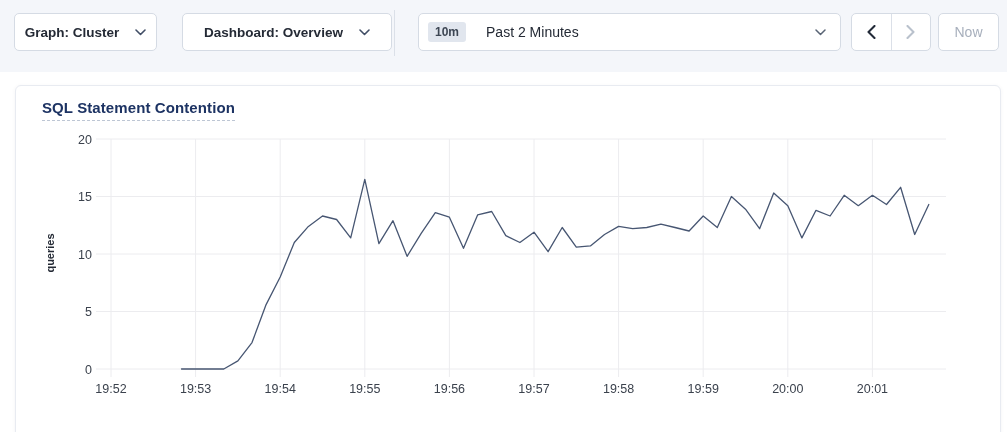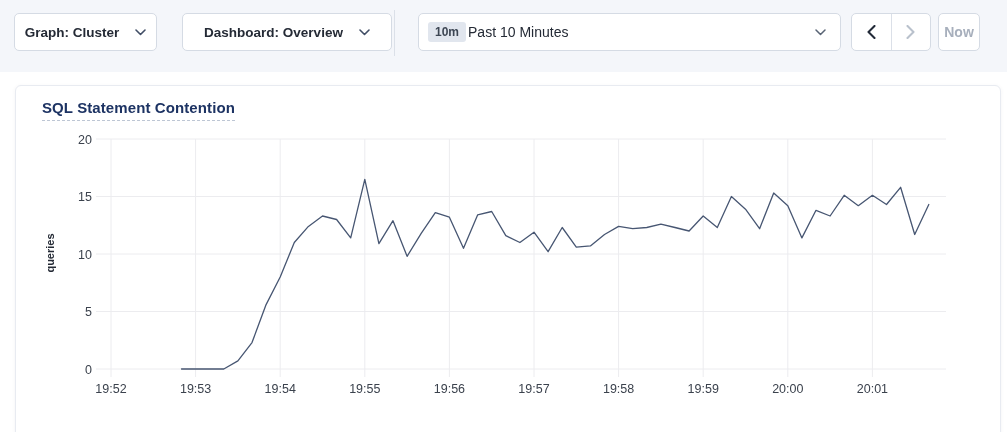--- a/index.html
+++ b/index.html
@@ -15,31 +15,31 @@
     position:absolute;top:13px;height:38px;box-sizing:border-box;
     background:#fff;border:1px solid #d5dbe4;border-radius:5px;
     display:flex;align-items:center;justify-content:center;
     font-family:inherit;cursor:pointer;padding:0;
   }
   .dd{gap:16px;}
   .dd-label{font-size:13.5px;font-weight:600;color:#242a35;}
   #graph-dd{left:14px;width:143px;}
   #dash-dd{left:182px;width:210px;}
   .vdivider{position:absolute;left:394px;top:10px;width:1px;height:46px;background:#dbe0e8;}
-  .time-sel{left:418px;width:423px;justify-content:flex-start;padding:0 14px 0 9px;gap:2px;}
+  .time-sel{left:418px;width:423px;justify-content:flex-start;padding:0 14px 0 9px;gap:20px;}
   .badge{background:#e1e6ee;color:#3d4653;font-size:12px;font-weight:700;padding:4px 7px;border-radius:3px;line-height:1;}
   .tr-label{font-size:14px;font-weight:500;color:#242a35;}
   .time-sel .chev-right{margin-left:auto;display:flex;align-items:center;}
   .arrows{
     position:absolute;left:851px;top:13px;width:80px;height:38px;box-sizing:border-box;
     background:#fff;border:1px solid #d5dbe4;border-radius:5px;display:flex;overflow:hidden;
   }
   .arrows button{flex:1;display:flex;align-items:center;justify-content:center;background:none;border:none;cursor:pointer;padding:0;}
   .arrows .sep{width:1px;background:#dbe0e8;}
-  .now{left:938px;width:42px;font-size:14px;font-weight:700;color:#a7afbc;}
+  .now{left:938px;width:61px;font-size:14px;font-weight:400;color:#a7afbc;}
   
   .card{
     position:absolute;left:15px;top:85px;width:986px;height:360px;box-sizing:border-box;
     background:#fff;border:1px solid #e8ebf1;border-radius:6px;
     box-shadow:0 1px 4px rgba(60,70,90,0.06);
   }
   .title-row{position:absolute;top:13px;left:0;right:0;padding-left:26px;}
   .chart-title{
     display:inline-block;font-size:15px;font-weight:700;color:#1d3363;
     border-bottom:1px dashed #bdc6d4;padding-bottom:4px;cursor:help;letter-spacing:.1px;
@@ -71,21 +71,21 @@
       <svg width="11" height="7" viewBox="0 0 11 7">
           <path d="M1 1l4.5 4.5L10 1" fill="none" stroke="#414e66" stroke-width="1.6" stroke-linecap="round" stroke-linejoin="round"></path>
         </svg>
     </span>
   </button>
 
   <div class="vdivider"></div>
 
   <button class="btn time-sel">
     <span class="badge">10m</span>
-    <span class="tr-label">Past 10 Minutes</span>
+    <span class="tr-label">Past 2 Minutes</span>
     <span class="chev-right">
       <svg width="11" height="7" viewBox="0 0 11 7">
           <path d="M1 1l4.5 4.5L10 1" fill="none" stroke="#596475" stroke-width="1.5" stroke-linecap="round" stroke-linejoin="round"></path>
         </svg>
     </span>
   </button>
 
   <div class="arrows">
     <button>
       <span style="display:flex;">

